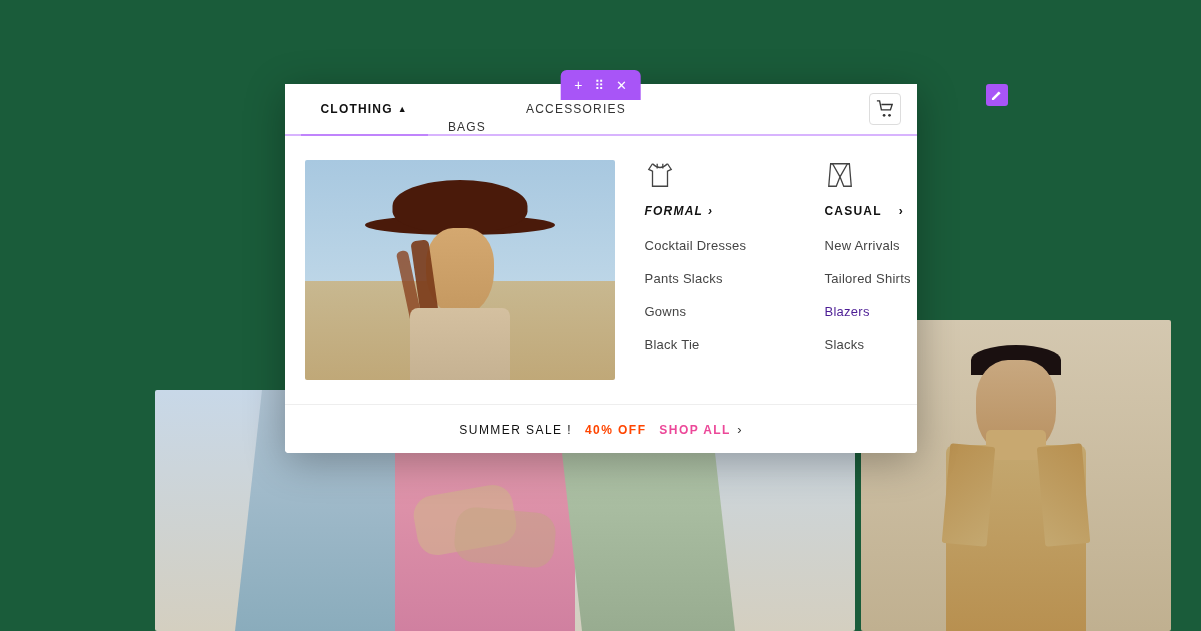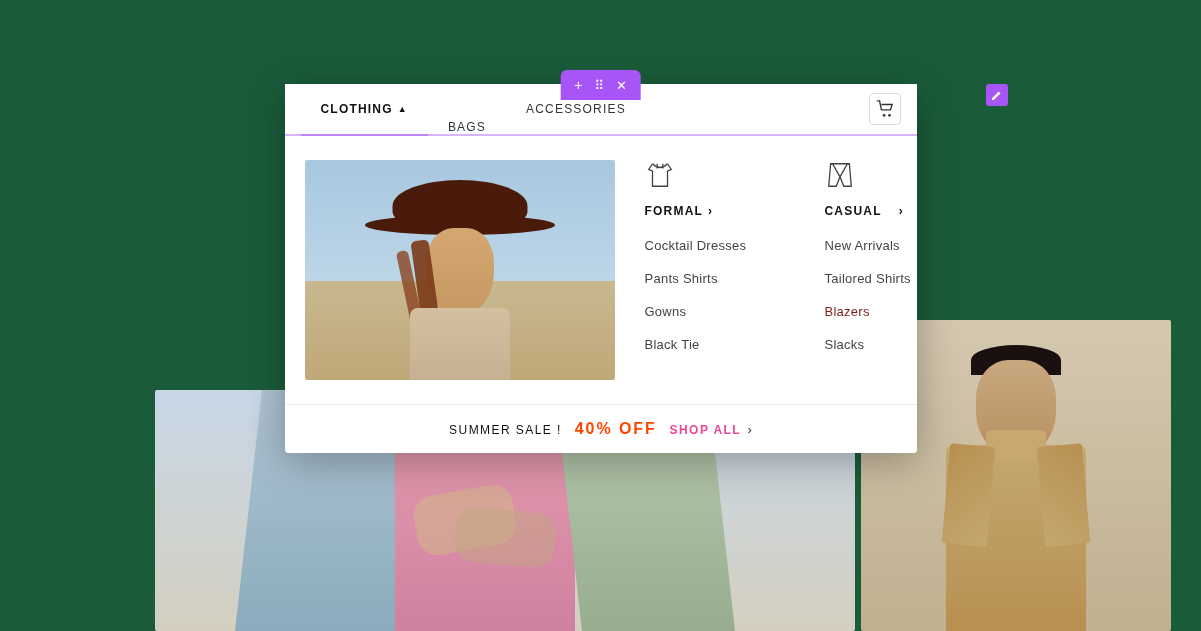--- a/index.html
+++ b/index.html
@@ -111,56 +111,56 @@
 
       <div style="min-width:130px;">
         <div style="margin-bottom:10px;">
           <svg viewBox="0 0 32 32" width="30" height="30" fill="none" stroke="#444" stroke-width="1.4">
             <path d="M8 4 L4 10 L8 12 L8 28 L24 28 L24 12 L28 10 L24 4"></path>
             <path d="M8 4 Q12 8 16 8 Q20 8 24 4"></path>
             <path d="M13 4 L13 9"></path>
             <path d="M19 4 L19 9"></path>
           </svg>
         </div>
-        <div style="font-size:12px;font-weight:700;letter-spacing:0.1em;color:#111;margin-bottom:20px;display:flex;align-items:center;gap:5px;cursor:pointer;text-transform:uppercase;">
+        <div style="font-size:12px;font-weight:700;letter-spacing:0.1em;color:#111;margin-bottom:20px;display:flex;align-items:center;gap:5px;cursor:pointer;text-transform:uppercase;font-style:italic;">
           <span>FORMAL</span>
           <span style="font-size:12px;">›</span>
         </div>
         <ul style="list-style:none;">
           <li style="font-size:13px;color:#444;margin-bottom:18px;cursor:pointer;letter-spacing:0.02em;">Cocktail Dresses</li>
-          <li style="font-size:13px;color:#444;margin-bottom:18px;cursor:pointer;letter-spacing:0.02em;">Pants Shirts</li>
+          <li style="font-size:13px;color:#444;margin-bottom:18px;cursor:pointer;letter-spacing:0.02em;">Pants Slacks</li>
           <li style="font-size:13px;color:#444;margin-bottom:18px;cursor:pointer;letter-spacing:0.02em;">Gowns</li>
           <li style="font-size:13px;color:#444;margin-bottom:18px;cursor:pointer;letter-spacing:0.02em;">Black Tie</li>
         </ul>
       </div>
 
       <div style="min-width:130px;">
         <div style="margin-bottom:10px;">
           <svg viewBox="0 0 32 32" width="30" height="30" fill="none" stroke="#444" stroke-width="1.4">
             <path d="M6 4 L8 4 L16 18 L24 4 L26 4 L28 28 L20 28 L16 18 L12 28 L4 28 Z"></path>
             <path d="M6 4 L26 4"></path>
           </svg>
         </div>
         <div style="font-size:12px;font-weight:700;letter-spacing:0.1em;color:#111;margin-bottom:20px;display:flex;align-items:center;gap:17px;cursor:pointer;text-transform:uppercase;">
           <span>CASUAL</span>
           <span style="font-size:12px;">›</span>
         </div>
         <ul style="list-style:none;">
           <li style="font-size:13px;color:#444;margin-bottom:18px;cursor:pointer;letter-spacing:0.02em;">New Arrivals</li>
           <li style="font-size:13px;color:#444;margin-bottom:18px;cursor:pointer;letter-spacing:0.02em;">Tailored Shirts</li>
-          <li style="font-size:13px;color:#7f1d1d;margin-bottom:18px;cursor:pointer;letter-spacing:0.02em;">Blazers</li>
+          <li style="font-size:13px;color:#4c1d95;margin-bottom:18px;cursor:pointer;letter-spacing:0.02em;">Blazers</li>
           <li style="font-size:13px;color:#444;margin-bottom:18px;cursor:pointer;letter-spacing:0.02em;">Slacks</li>
         </ul>
       </div>
 
     </div>
   </div>
 
   <div style="background:white;border-top:1px solid #eee;text-align:center;padding:15px;cursor:pointer;">
     <span style="font-size:12px;font-weight:400;letter-spacing:0.12em;color:#111;text-transform:uppercase;">SUMMER SALE !</span>
     <span style="display:inline-block;width:4px;"></span>
-    <span style="font-size:16px;font-weight:700;letter-spacing:0.12em;color:#ff4500;text-transform:uppercase;">40% OFF</span>
+    <span style="font-size:12px;font-weight:700;letter-spacing:0.12em;color:#ff4500;text-transform:uppercase;">40% OFF</span>
     <span style="display:inline-block;width:4px;"></span>
     <span style="font-size:12px;font-weight:700;letter-spacing:0.12em;color:#ec4899;text-transform:uppercase;">SHOP ALL</span>
     <span style="font-size:13px;color:#333;margin-left:2px;">›</span>
   </div>
 
 </div>
 
 </body></html>

